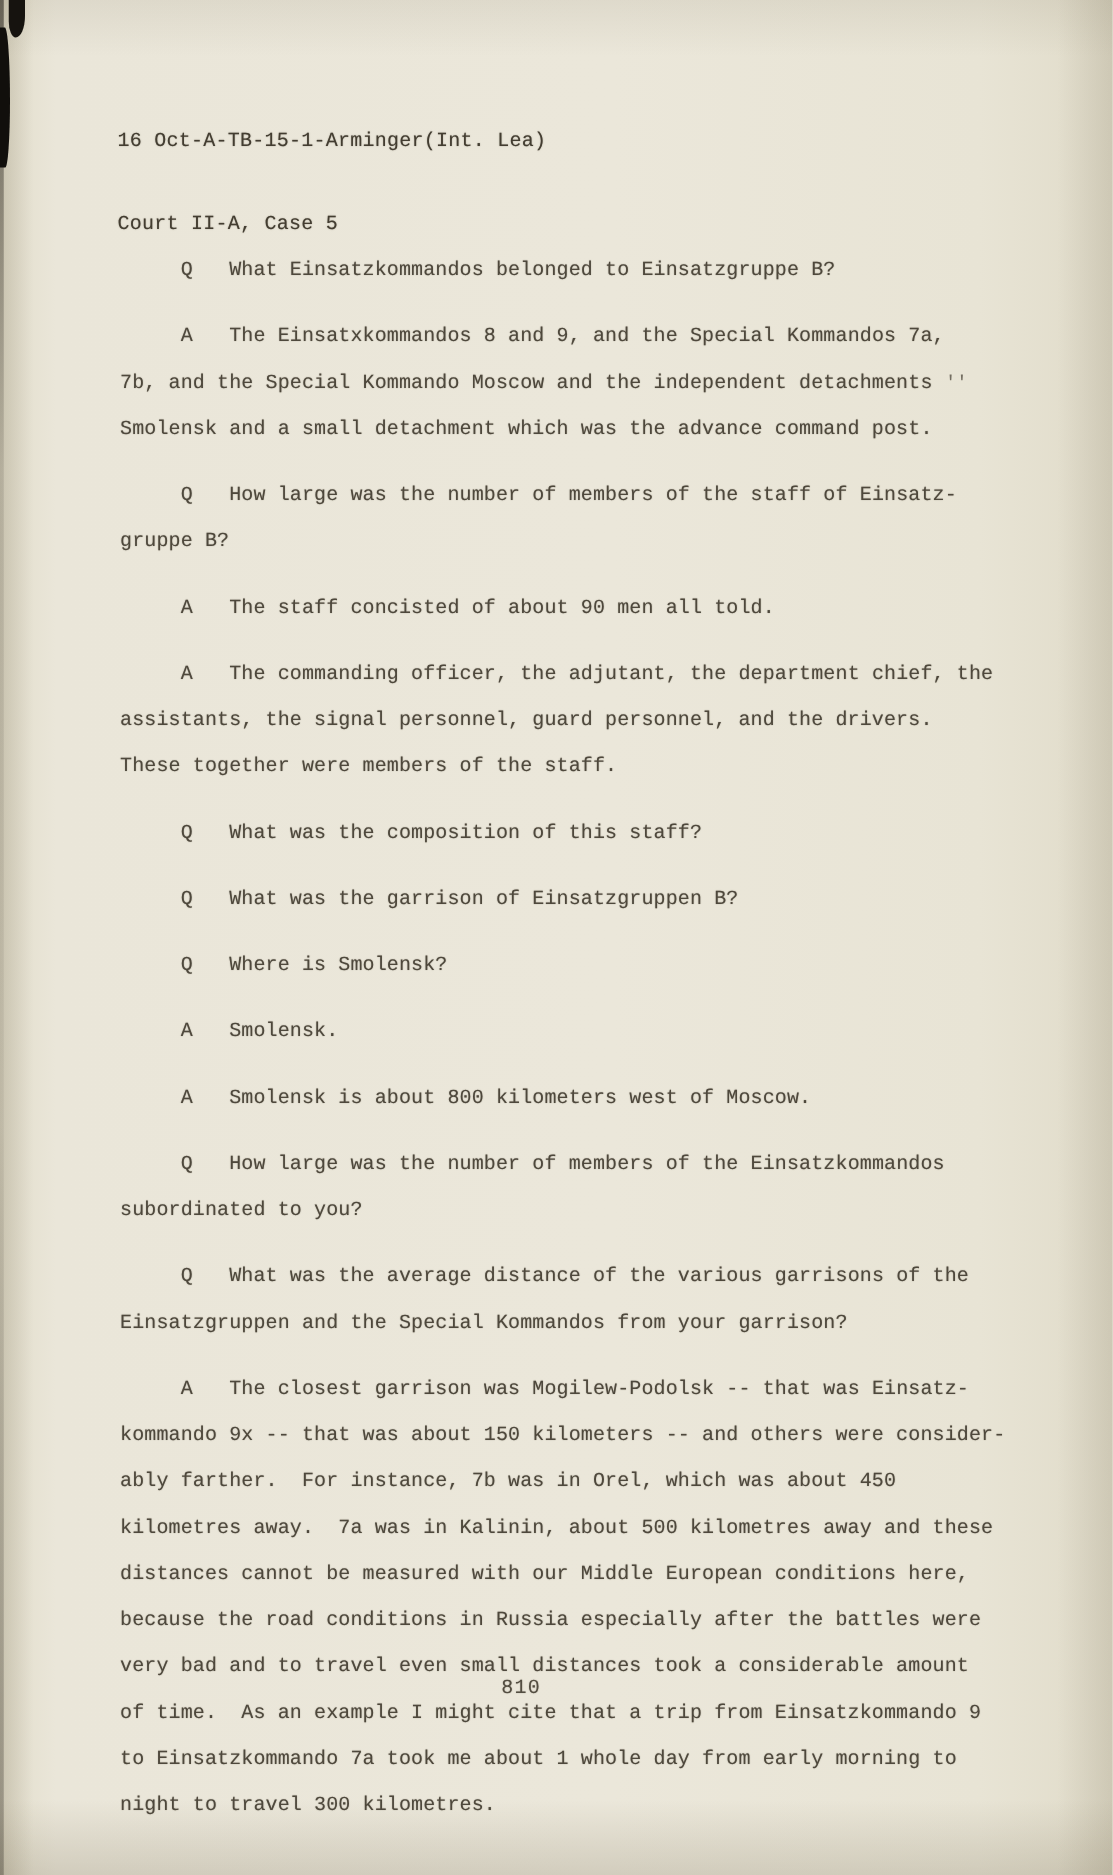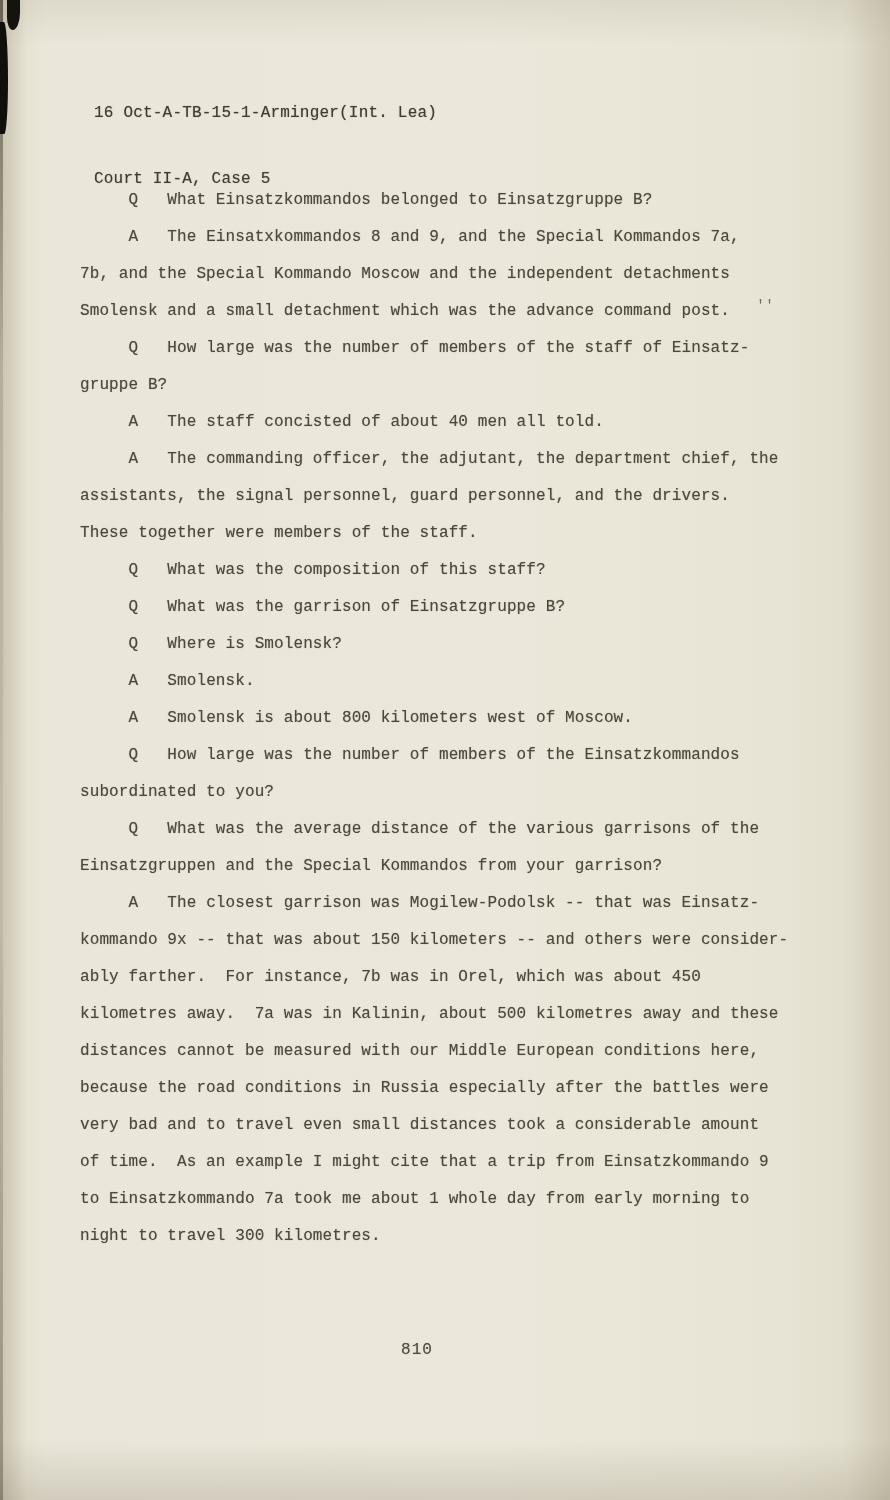--- a/index.html
+++ b/index.html
@@ -66,21 +66,21 @@
     position: absolute;
     top: 182px;
     left: 80px;
     width: 780px;
     font-size: 16px;
     line-height: 37px;
     letter-spacing: 0.1px;
     text-shadow: 0 0 1px rgba(66,58,44,0.5);
   }
   .para {
-    margin: 0;
+    margin: 16px;
     white-space: pre-wrap;
     opacity: 0.93;
   }
   .stray {
     position: absolute;
     top: 298px;
     left: 756px;
     font-size: 15px;
     opacity: 0.7;
   }
@@ -111,26 +111,26 @@
     <div>Court II-A, Case 5</div>
   </div>
 
   <div class="transcript">
     <p class="para">     Q   What Einsatzkommandos belonged to Einsatzgruppe B?</p>
     <p class="para">     A   The Einsatxkommandos 8 and 9, and the Special Kommandos 7a,
 7b, and the Special Kommando Moscow and the independent detachments
 Smolensk and a small detachment which was the advance command post.</p>
     <p class="para">     Q   How large was the number of members of the staff of Einsatz-
 gruppe B?</p>
-    <p class="para">     A   The staff concisted of about 40 men all told.</p>
+    <p class="para">     A   The staff concisted of about 90 men all told.</p>
     <p class="para">     A   The commanding officer, the adjutant, the department chief, the
 assistants, the signal personnel, guard personnel, and the drivers.
 These together were members of the staff.</p>
     <p class="para">     Q   What was the composition of this staff?</p>
-    <p class="para">     Q   What was the garrison of Einsatzgruppe B?</p>
+    <p class="para">     Q   What was the garrison of Einsatzgruppen B?</p>
     <p class="para">     Q   Where is Smolensk?</p>
     <p class="para">     A   Smolensk.</p>
     <p class="para">     A   Smolensk is about 800 kilometers west of Moscow.</p>
     <p class="para">     Q   How large was the number of members of the Einsatzkommandos
 subordinated to you?</p>
     <p class="para">     Q   What was the average distance of the various garrisons of the
 Einsatzgruppen and the Special Kommandos from your garrison?</p>
     <p class="para">     A   The closest garrison was Mogilew-Podolsk -- that was Einsatz-
 kommando 9x -- that was about 150 kilometers -- and others were consider-
 ably farther.  For instance, 7b was in Orel, which was about 450

